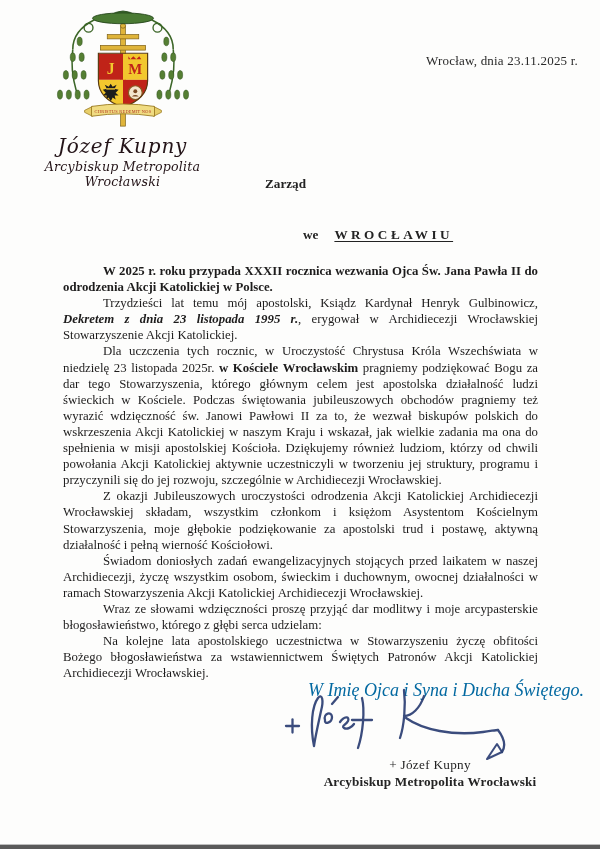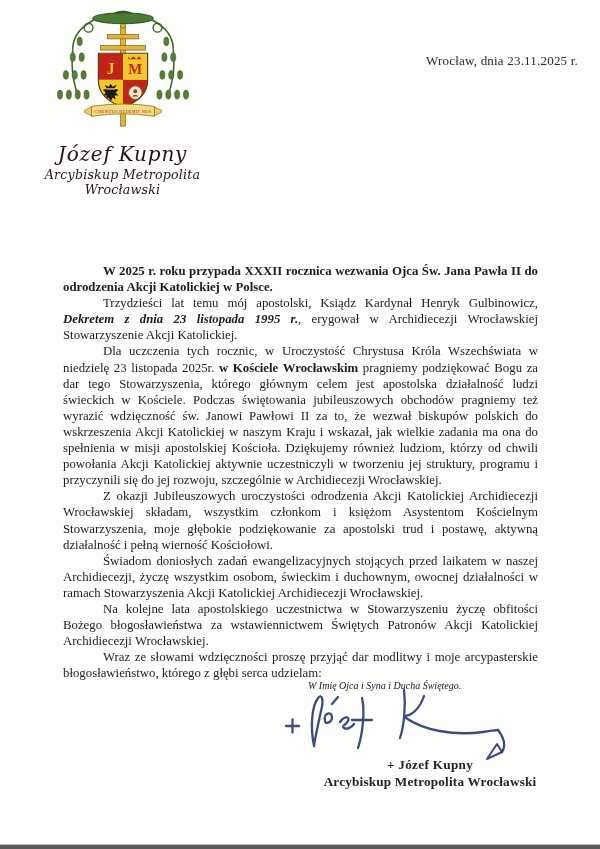--- a/index.html
+++ b/index.html
@@ -15,21 +15,21 @@
   }
   
   .date-line{
     position:absolute; top:53px; right:22px;
     font-size:13px; letter-spacing:.2px; color:#2a2a2a;
   }
   
   .coat{position:absolute; left:48px; top:6px; width:150px; height:128px;}
   
   .sender{
-    position:absolute; left:10px; top:142px; width:225px;
+    position:absolute; left:10px; top:134px; width:225px;
     text-align:center; color:#241418;
   }
   .sender-name{
     font-family:"DejaVu Serif", serif;
     font-style:italic; font-size:20px; letter-spacing:.8px;
   }
   .sender-title{
     font-family:"DejaVu Serif", serif;
     font-style:italic; font-size:12.6px; letter-spacing:.2px; margin-top:1px;
   }
@@ -52,28 +52,28 @@
     position:absolute; left:63px; top:263px; width:475px;
     font-size:12.8px; line-height:16.1px;
     text-align:justify; color:#1d1c1c;
   }
   .para{margin:0; text-indent:40px;}
   .seg-bold{font-weight:bold;margin-top:37px;}
   .seg-bold-italic{font-weight:bold; font-style:italic;}
   
   .invocation{
     position:absolute; left:308px; top:680px;
-    font-style:italic; font-size:10px; color:#0f172a;
+    font-style:italic; font-size:18px; color:#0369a1;
   }
   .signature-svg{position:absolute; left:258px; top:678px; width:260px; height:90px;}
   .typed-sign{
     position:absolute; left:295px; top:757px; width:270px;
     text-align:center; font-size:13.2px; line-height:16.5px; color:#242424;
   }
-  .typed-sign .sig-name{font-weight:bold; letter-spacing:.3px;}
+  .typed-sign .sig-name{font-weight:normal; letter-spacing:.3px;}
   .typed-sign .sig-title{font-weight:bold; letter-spacing:.2px;}
   
   .bottom-bar{
     position:absolute; left:0; bottom:0; width:600px; height:4px;
     background:#5a5a5a;
   }
   .scan-edge{position:absolute; left:0; bottom:4px; width:600px; height:1px; background:#bdbdbd;}
 </style>
 </head>
 <body>
@@ -165,32 +165,36 @@
     </g>
   </svg>
 
   <div class="sender">
     <div class="sender-name">Józef Kupny</div>
     <div class="sender-title">Arcybiskup Metropolita Wrocławski</div>
   </div>
 
   <div class="addressee">
     <div>
+        <div class="addr-line">Zarząd</div>
       </div>
   </div>
 
+  <div class="city-line">
+    <span>we</span><span class="city-name">WROCŁAWIU</span>
+  </div>
 
   <div class="body-text">
       <p class="para"><span class="seg-bold">W 2025 r. roku przypada XXXII rocznica wezwania Ojca Św. Jana Pawła II do odrodzenia Akcji Katolickiej w Polsce.</span></p>
       <p class="para"><span class="seg-normal">Trzydzieści lat temu mój apostolski, Ksiądz Kardynał Henryk Gulbinowicz, </span><span class="seg-bold-italic">Dekretem z dnia 23 listopada 1995 r.</span><span class="seg-normal">, erygował w Archidiecezji Wrocławskiej Stowarzyszenie Akcji Katolickiej.</span></p>
       <p class="para"><span class="seg-normal">Dla uczczenia tych rocznic, w Uroczystość Chrystusa Króla Wszechświata w niedzielę 23 listopada 2025r. </span><span class="seg-bold">w Kościele Wrocławskim</span><span class="seg-normal"> pragniemy podziękować Bogu za dar tego Stowarzyszenia, którego głównym celem jest apostolska działalność ludzi świeckich w Kościele. Podczas świętowania jubileuszowych obchodów pragniemy też wyrazić wdzięczność św. Janowi Pawłowi II za to, że wezwał biskupów polskich do wskrzeszenia Akcji Katolickiej w naszym Kraju i wskazał, jak wielkie zadania ma ona do spełnienia w misji apostolskiej Kościoła. Dziękujemy również ludziom, którzy od chwili powołania Akcji Katolickiej aktywnie uczestniczyli w tworzeniu jej struktury, programu i przyczynili się do jej rozwoju, szczególnie w Archidiecezji Wrocławskiej.</span></p>
       <p class="para"><span class="seg-normal">Z okazji Jubileuszowych uroczystości odrodzenia Akcji Katolickiej Archidiecezji Wrocławskiej składam, wszystkim członkom i księżom Asystentom Kościelnym Stowarzyszenia, moje głębokie podziękowanie za apostolski trud i postawę, aktywną działalność i pełną wierność Kościołowi.</span></p>
       <p class="para"><span class="seg-normal">Świadom doniosłych zadań ewangelizacyjnych stojących przed laikatem w naszej Archidiecezji, życzę wszystkim osobom, świeckim i duchownym, owocnej działalności w ramach Stowarzyszenia Akcji Katolickiej Archidiecezji Wrocławskiej.</span></p>
+      <p class="para"><span class="seg-normal">Wraz ze słowami wdzięczności proszę przyjąć dar modlitwy i moje arcypasterskie błogosławieństwo, którego z głębi serca udzielam:</span></p>
       <p class="para"><span class="seg-normal">Na kolejne lata apostolskiego uczestnictwa w Stowarzyszeniu życzę obfitości Bożego błogosławieństwa za wstawiennictwem Świętych Patronów Akcji Katolickiej Archidiecezji Wrocławskiej.</span></p>
-      <p class="para"><span class="seg-normal">Wraz ze słowami wdzięczności proszę przyjąć dar modlitwy i moje arcypasterskie błogosławieństwo, którego z głębi serca udzielam:</span></p>
     </div>
 
   <div class="invocation">W Imię Ojca i Syna i Ducha Świętego.</div>
 
   <svg class="signature-svg" viewBox="0 0 260 90" aria-hidden="true">
     <g fill="none" stroke="#2b3e73" stroke-width="2.3" stroke-linecap="round" stroke-linejoin="round" opacity="0.92">
       <path d="M28 48 h13"></path>
       <path d="M34.5 41.5 v13"></path>
       <path d="M56 68 C52 48 54 28 60 20 C64 15 66 22 63 33 C60 47 57 60 56 68"></path>
       <path d="M67 42 C65 35 74 33 74 39 C74 45 66 47 67 42"></path>

